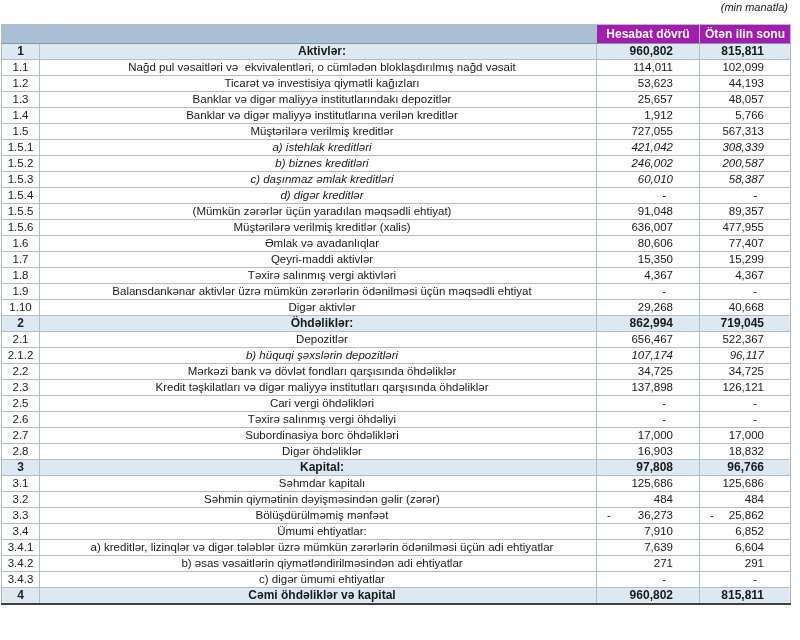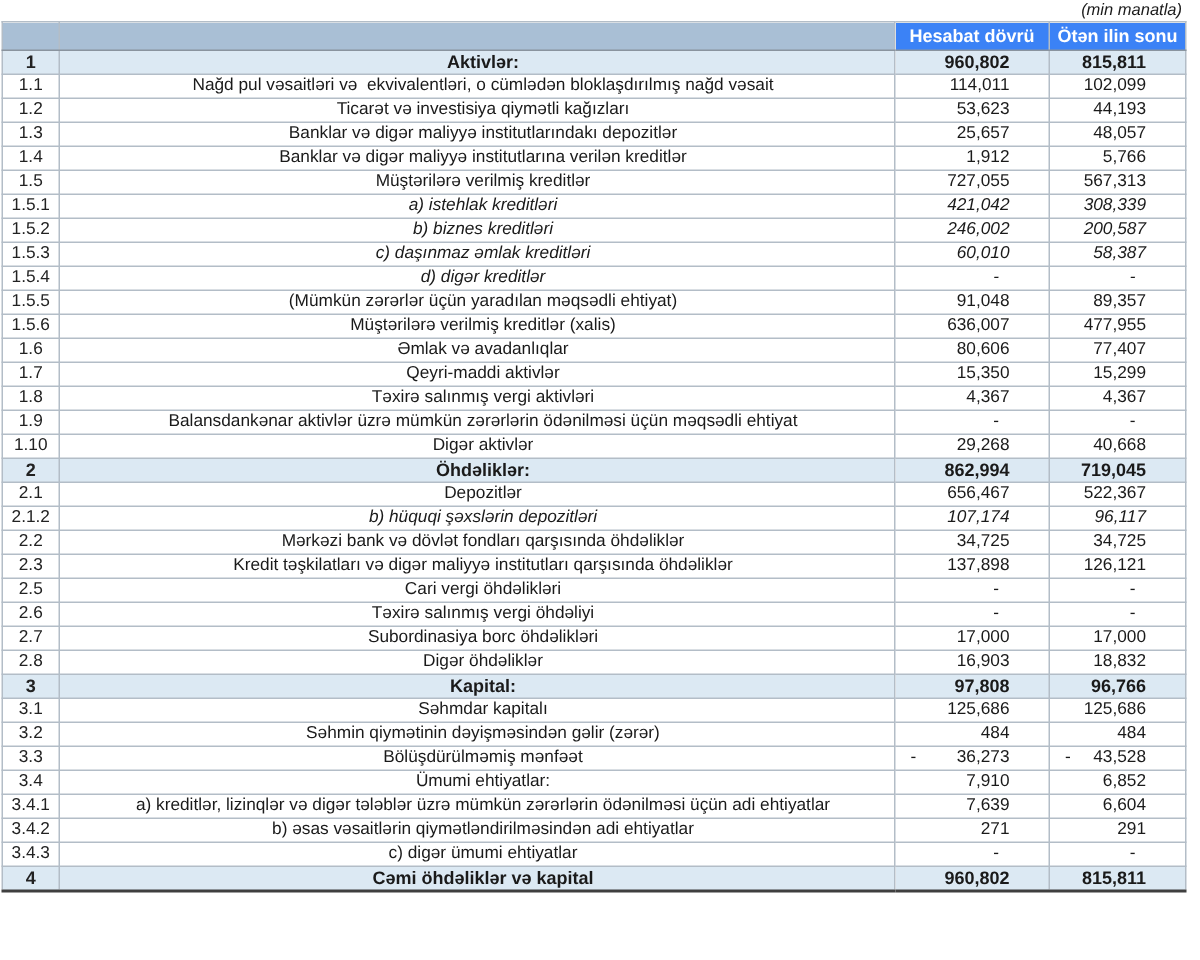--- a/index.html
+++ b/index.html
@@ -1,24 +1,24 @@
 <!DOCTYPE html>
 <html><head>
 <meta charset="utf-8">
 <style>
   * { margin:0; padding:0; box-sizing:border-box; }
   html,body { width:800px; height:640px; background:#ffffff;
     font-family:"Liberation Sans", sans-serif; color:#1a1a1a; overflow:hidden; }
   .note { text-align:right; font-style:italic; font-size:11px;
-    padding:1px 12px 1px 0; color:#1a1a1a; height:14px; line-height:13px; }
+    padding:1px 12px 1px 0; color:#1a1a1a; height:24px; line-height:13px; }
   table { border-collapse:collapse; table-layout:fixed; width:789px; margin-left:1px; }
   th, td { border:1px solid #b3bdc7; overflow:hidden; vertical-align:middle; }
   thead th { height:19px; font-size:12px; font-weight:bold; color:#ffffff; }
   th.h-num, th.h-label { background:#a9bfd5; }
-  th.h-val { background:#3b82f6; text-align:center; }
+  th.h-val { background:#a21caf; text-align:center; }
   thead th { border-bottom:1px solid #8a949e; }
   tbody td { height:15px; font-size:11.5px; line-height:15px; }
   td.num { text-align:center; color:#222222; }
   td.label { padding-left:8px; white-space:pre;text-align:center; }
   td.val { text-align:right; padding-right:26px; font-variant-numeric:tabular-nums; }
   td.val.dash { padding-right:33px; }
   tr.section { background:#dce9f3; }
   tr.section td { font-weight:bold; font-size:12px; }
   tr.sub td.label, tr.sub td.val, tr.sub .amount, tr.sub .minus { font-style:italic; }
   .valwrap { display:flex; justify-content:space-between; padding-left:10px; }
@@ -224,21 +224,21 @@
     <td class="label">Bölüşdürülməmiş mənfəət</td>
     <td class="val">
           <div class="valwrap">
             <span class="minus">-</span>
             <span class="amount">36,273</span>
           </div>
         </td>
     <td class="val">
           <div class="valwrap">
             <span class="minus">-</span>
-            <span class="amount">43,528</span>
+            <span class="amount">25,862</span>
           </div>
         </td>
   </tr>
       <tr>
     <td class="num">3.4</td>
     <td class="label">Ümumi ehtiyatlar:</td>
     <td class="val">7,910</td>
     <td class="val">6,852</td>
   </tr>
       <tr>

